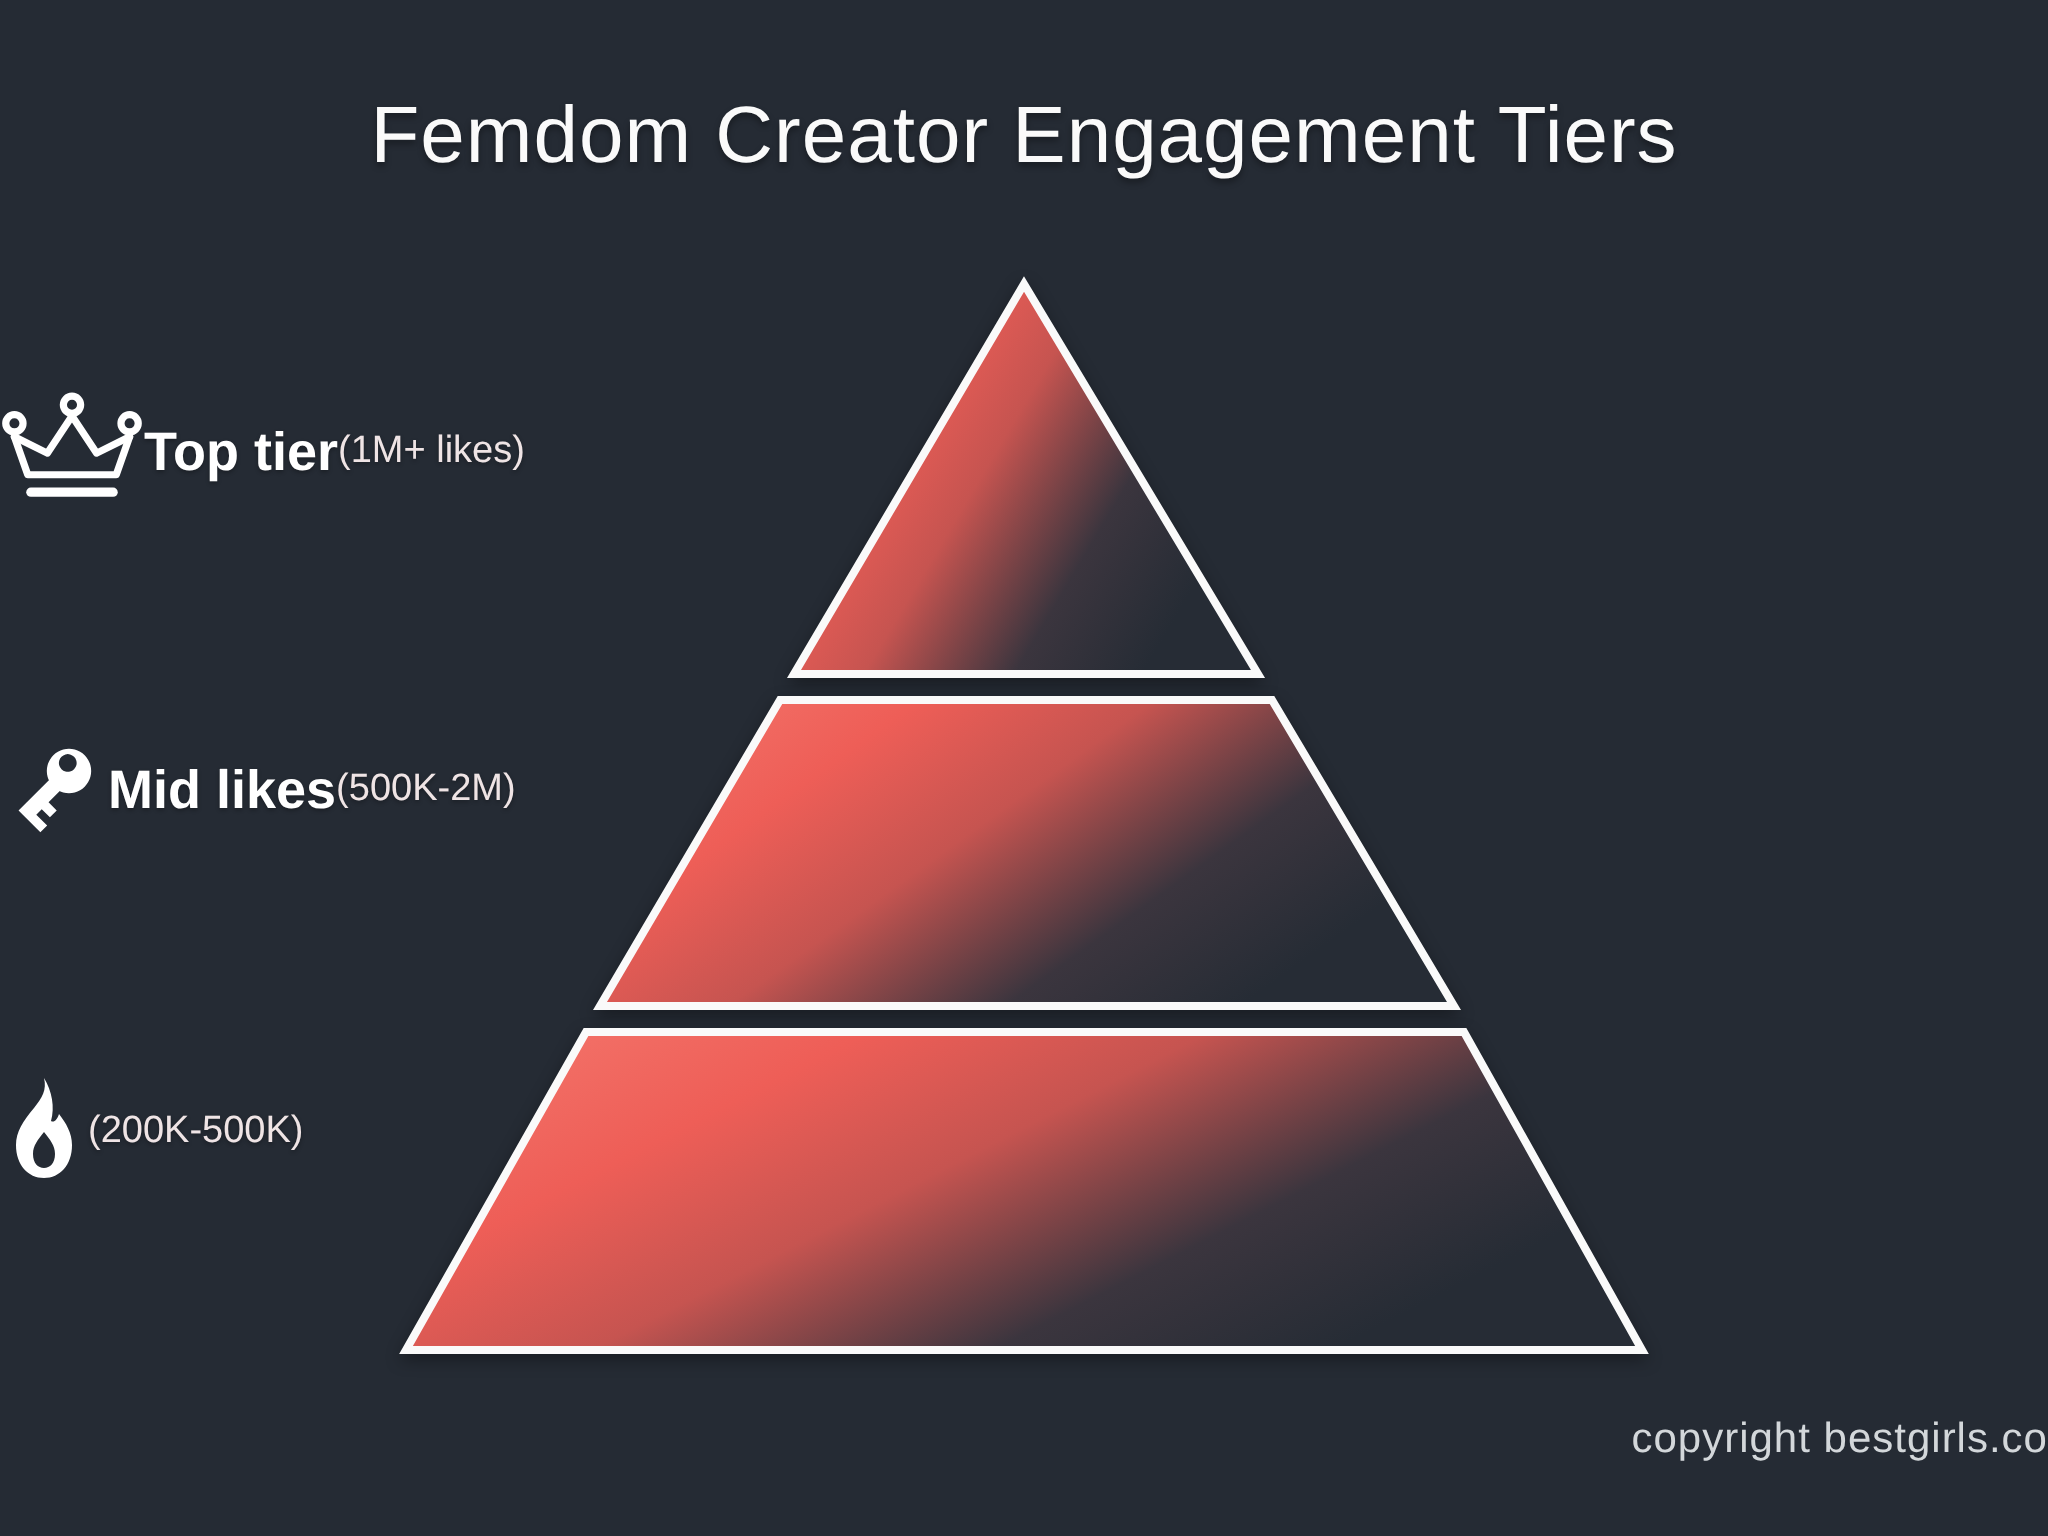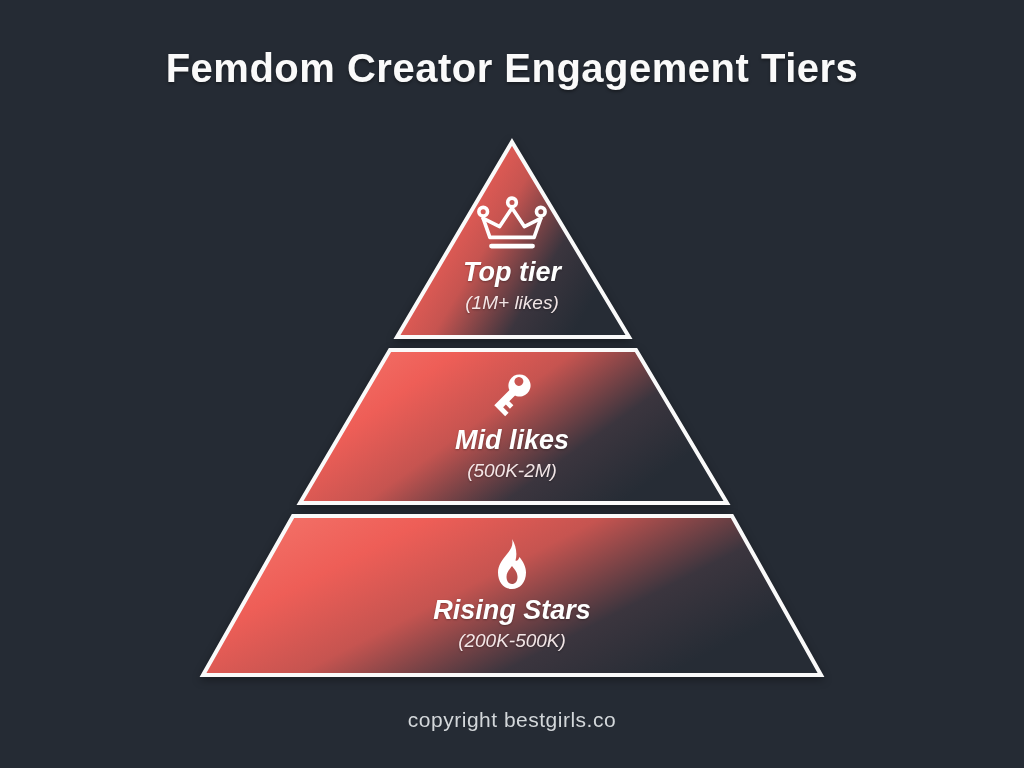--- a/index.html
+++ b/index.html
@@ -12,52 +12,52 @@
   .stage{
     position:relative;
     width:1024px;height:768px;
     background:var(--bg);
     overflow:hidden;
     font-family:"Liberation Sans", sans-serif;
   }
   .page-title{
     position:absolute;top:46px;left:0;width:100%;
     margin:0;text-align:center;
-    font-size:40px;font-weight:700;letter-spacing:.5px;
+    font-size:40px;font-weight:400;letter-spacing:.5px;
     color:var(--title);
     text-shadow:0 2px 3px rgba(0,0,0,.35);
   }
   .pyramid-svg{position:absolute;left:0;top:0;}
   .tier-shape{
     fill:url(#tierGradient);
     stroke:var(--border);
     stroke-width:4;
     filter:drop-shadow(0 3px 4px rgba(0,0,0,.35));
   }
   .tier-overlay{
     position:absolute;left:0;width:100%;
-    display:flex;flex-direction:column;align-items:center;
-    color:#ffffff;pointer-events:none;font-style:italic;
+    display:flex;flex-direction:row;align-items:center;
+    color:#ffffff;pointer-events:none;
   }
   .tier-overlay .tier-icon{margin-bottom:4px;display:block;}
   .tier-name{
     font-size:27px;font-weight:700;line-height:32px;
     text-shadow:0 1px 2px rgba(0,0,0,.3);
   }
   .tier-range{
     font-size:19px;font-weight:400;line-height:30px;
     color:rgba(255,243,243,.93);
     text-shadow:0 1px 2px rgba(0,0,0,.3);
   }
   .overlay-top{top:196px;}
   .overlay-mid{top:366px;}
   .overlay-bottom{top:538px;}
   .footer-text{
     position:absolute;top:708px;left:0;width:100%;
-    text-align:center;
+    text-align:right;
     font-size:21px;font-weight:400;letter-spacing:.5px;
     color:var(--footer);
   }
 </style>
 </head>
 <body>
 
 <div class="stage">
 
   <h1 class="page-title">Femdom Creator Engagement Tiers</h1>
@@ -104,19 +104,18 @@
 
   <div class="tier-overlay overlay-bottom">
     <svg class="tier-icon" width="44" height="52" viewBox="0 0 44 52" fill="#ffffff">
       <path fill-rule="evenodd" d="M22 1 C23.5 7 21 11 17 16 C11.5 22.5 8 28 8 34.5
                C8 44.5 14 51 22 51 C30 51 36 44.5 36 34.5
                C36 28.5 33 23.5 29.5 19 C28.5 22 27 23.5 25.5 22.5
                C27.5 15.5 26 7.5 22 1 Z
                M22 28 C19 32 16.5 34.5 16.5 39 C16.5 43.5 19 46 22 46
                C25 46 27.5 43.5 27.5 39 C27.5 34.5 25 32 22 28 Z"></path>
     </svg>
-    <div class="tier-name">Rising Stars</div>
     <div class="tier-range">(200K-500K)</div>
   </div>
 
   <div class="footer-text">copyright bestgirls.co</div>
 
 </div>
 
 </body></html>

